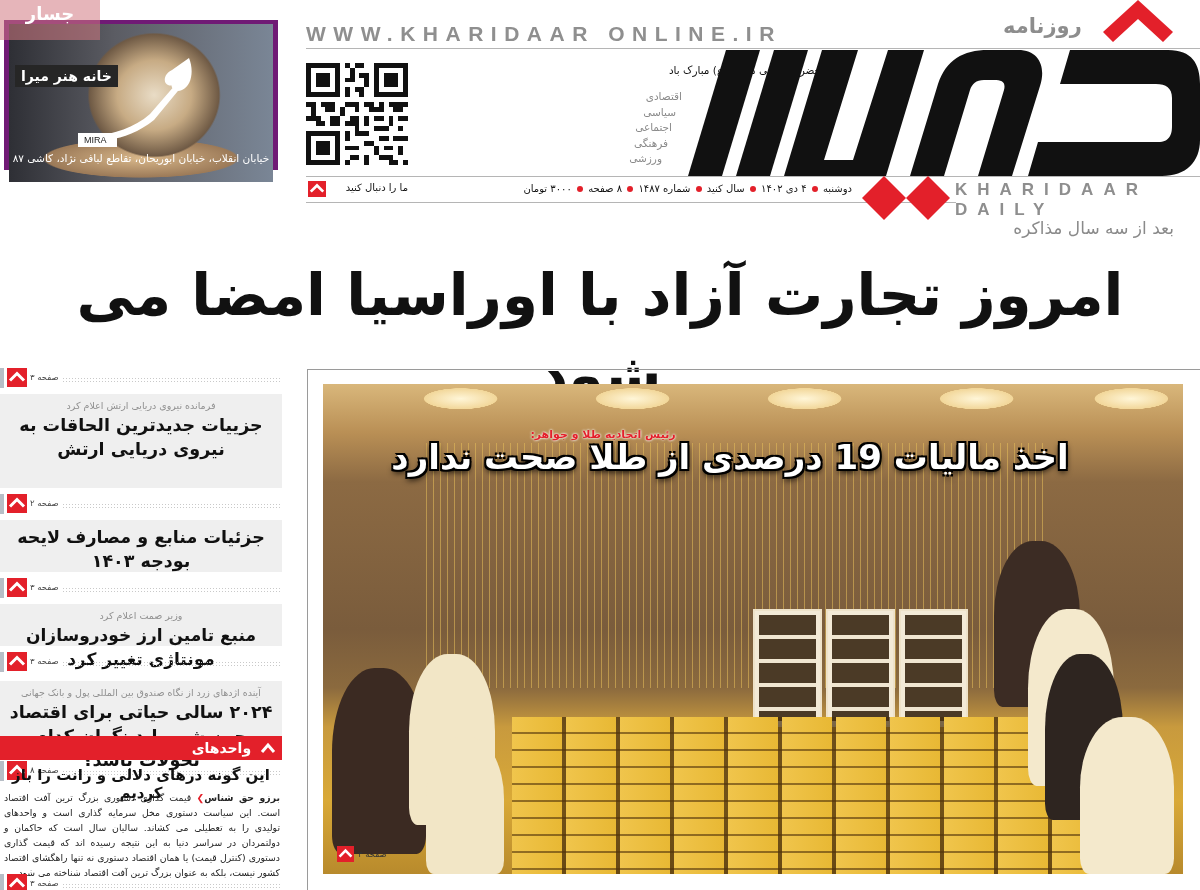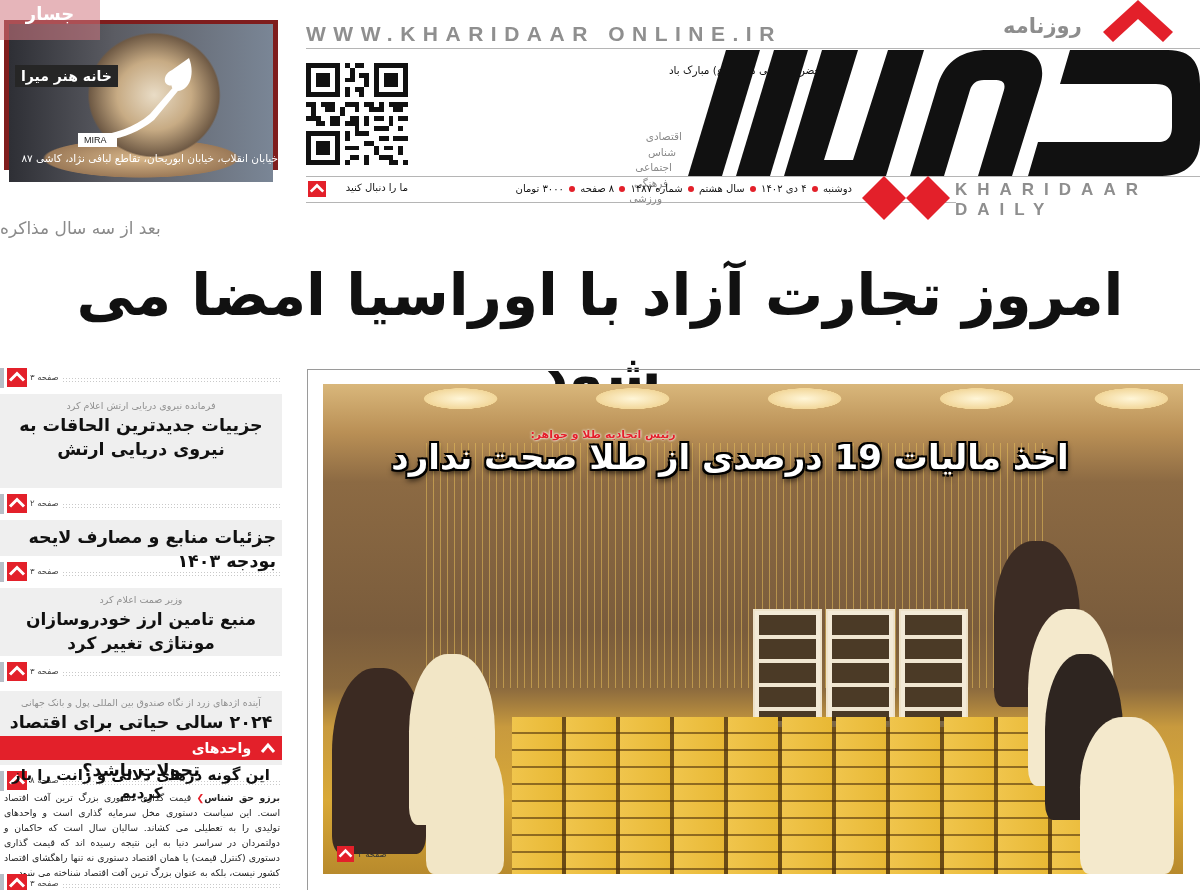--- a/index.html
+++ b/index.html
@@ -1,56 +1,56 @@
 <!DOCTYPE html>
 <html><head>
 <meta charset="utf-8">
 <style>
   * { box-sizing: border-box; margin: 0; padding: 0; }
   html, body { width: 1200px; height: 890px; overflow: hidden; background: #ffffff; }
   body { position: relative; font-family: "DejaVu Sans", sans-serif; color: #1a1a1a; }
 
   
-  .ad-box { position: absolute; left: 4px; top: 20px; width: 274px; height: 150px; background: #7f1d1d; }
+  .ad-box { position: absolute; left: 4px; top: 20px; width: 274px; height: 150px; background: #701a75; }
   .ad-photo { position: absolute; left: 5px; top: 4px; width: 264px; height: 158px;
     background: radial-gradient(ellipse 35% 55% at 55% 45%, #e9dcc6 0%, #c7ab84 40%, #6f5a45 70%, transparent 72%),
                 radial-gradient(ellipse 60% 20% at 50% 85%, #d8b78a 0%, #9c7a58 60%, transparent 62%),
                 linear-gradient(90deg, #2e2f35 0%, #5b5c63 40%, #7a8696 100%); }
   .ad-label { position: absolute; left: 11px; top: 45px; background: #262626; color: #fff; font-weight: bold; font-size: 14px; padding: 3px 6px; direction: rtl; }
   .ad-mira { position: absolute; left: 74px; top: 113px; background: #fff; color: #222; font-size: 9px; padding: 2px 10px 2px 6px; font-family: "Liberation Sans", sans-serif; }
-  .ad-caption { position: absolute; left: 0; bottom: 0; width: 100%; height: 24px; color: #fff; font-size: 10.5px; text-align: right; line-height: 24px; direction: rtl; }
+  .ad-caption { position: absolute; left: 0; bottom: 0; width: 100%; height: 24px; color: #fff; font-size: 10.5px; text-align: center; line-height: 24px; direction: rtl; }
   .ad-corner { position: absolute; left: 0; top: 0; width: 100px; height: 40px; background: rgba(210,120,130,0.55); color: #fff; font-weight: bold; font-size: 18px; line-height: 28px; text-align: center; direction: rtl; }
 
   .url { position: absolute; left: 306px; top: 22px; font-family: "Liberation Sans", sans-serif; font-weight: bold; font-size: 21px; letter-spacing: 7.5px; color: #8f8f8f; }
   .rule { position: absolute; height: 1px; background: #b5b5b5; }
 
   .qr { position: absolute; left: 306px; top: 63px; width: 102px; height: 102px; }
 
   .tagline { position: absolute; left: 530px; top: 64px; width: 320px; text-align: right; direction: rtl; font-size: 10.5px; color: #111; }
   .sections { position: absolute; left: 600px; top: 89px; width: 82px; direction: rtl; font-size: 10.5px; color: #8a8a8a; line-height: 15.5px; }
-  .sections div:nth-child(1) { padding-right: 0px; margin-top: 40px; }
+  .sections div:nth-child(1) { padding-right: 0px; }
   .sections div:nth-child(2) { padding-right: 6px; }
   .sections div:nth-child(3) { padding-right: 10px; }
   .sections div:nth-child(4) { padding-right: 14px; }
   .sections div:nth-child(5) { padding-right: 20px; }
 
   .logo { position: absolute; left: 688px; top: 50px; width: 512px; height: 126px; }
   .logo-sub { position: absolute; left: 1003px; top: 14px; font-size: 21px; font-weight: bold; color: #8d8d8d; direction: rtl; letter-spacing: 1px; }
   .brand-daily { position: absolute; left: 955px; top: 180px; font-family: "Liberation Sans", sans-serif; font-weight: bold; font-size: 17px; letter-spacing: 10px; color: #8e8e8e; }
 
   .issue-line { position: absolute; left: 540px; top: 183px; width: 312px; direction: rtl; text-align: right; font-size: 10px; color: #111; white-space: nowrap; }
   .dot { display: inline-block; width: 6px; height: 6px; border-radius: 50%; background: #e3202a; margin: 0 2px; vertical-align: middle; }
 
   .follow { position: absolute; left: 306px; top: 181px; width: 102px; height: 17px; }
   .follow-label { position: absolute; right: 0; top: 1px; font-size: 10px; direction: rtl; color: #111; }
   .chev-box { position: absolute; background: #e3202a; }
   .chev-box svg { display: block; width: 100%; height: 100%; }
 
   
-  .kicker { position: absolute; left: 0; top: 218px; width: 1174px; text-align: left; direction: rtl; font-size: 17px; color: #8a8a8a; letter-spacing: 1px; }
+  .kicker { position: absolute; left: 0; top: 218px; width: 1174px; text-align: right; direction: rtl; font-size: 17px; color: #8a8a8a; letter-spacing: 1px; }
   .headline { position: absolute; left: 10px; top: 255px; width: 1180px; text-align: center; direction: rtl; font-size: 58px; font-weight: bold; color: #111; letter-spacing: -1px; line-height: 80px; font-family: "DejaVu Sans", sans-serif; }
 
   
   .sidebar { position: absolute; left: 0; top: 366px; width: 282px; }
   .page-ref { position: relative; height: 24px; }
   .page-ref .side-tab { position: absolute; left: 0; top: 2px; width: 4px; height: 20px; background: #b7bec6; }
   .page-ref .chev-box { left: 7px; top: 2px; width: 20px; height: 19px; }
   .page-ref .page-label { position: absolute; left: 30px; top: 6px; font-size: 8.5px; color: #444; direction: rtl; }
   .page-ref .dots { position: absolute; left: 62px; right: 2px; top: 11px; height: 6px;
     background-image: radial-gradient(circle, #c9c9c9 0.8px, transparent 1px); background-size: 3px 3px; }
@@ -122,21 +122,21 @@
       M0 11h3v1h-3zM5 11h2v2h-2zM9 11h2v1h-2zM12 11h1v2h-1zM14 11h2v1h-2zM17 11h1v2h-1zM19 11h2v1h-2z
       M2 12h2v1h-2zM8 12h3v1h-3zM14 13h3v1h-3zM19 13h1v1h-1zM10 13h1v2h-1z
       M8 14h1v2h-1zM11 14h2v1h-2zM15 15h2v1h-2zM18 15h3v1h-3zM12 16h2v1h-2zM8 17h3v1h-3zM14 17h1v2h-1zM16 17h2v1h-2zM19 17h1v2h-1z
       M9 19h2v1h-2zM12 19h1v2h-1zM15 19h3v1h-3zM8 20h1v1h-1zM17 20h2v1h-2zM20 20h1v1h-1z"></path>
   </svg>
 </div>
 
 <div class="tagline">ولادت حضرت عیسی مسیح (ع) مبارک باد</div>
 <div class="sections">
   <div>اقتصادی</div>
-  <div>شناس</div>
+  <div>سیاسی</div>
   <div>اجتماعی</div>
   <div>فرهنگی</div>
   <div>ورزشی</div>
 </div>
 
 <div class="logo-sub">روزنامه</div>
 <svg style="position:absolute;left:1103px;top:0;width:70px;height:42px" viewBox="0 0 70 42">
   <path d="M35 0 L70 32 L60 42 L35 19 L10 42 L0 32 Z" fill="#e3202a"></path>
 </svg>
 <svg class="logo" viewBox="0 0 512 126">
@@ -151,21 +151,21 @@
   <path d="M22 0 L44 22 L22 44 L0 22 Z" fill="#e3202a"></path>
   <path d="M66 0 L88 22 L66 44 L44 22 Z" fill="#e3202a"></path>
 </svg>
 <div class="brand-daily">KHARIDAAR DAILY</div>
 
 <div class="issue-line">
   <span>دوشنبه</span>
   <span class="dot"></span>
   <span>۴ دی ۱۴۰۲</span>
   <span class="dot"></span>
-  <span>سال هشتم</span>
+  <span>سال کنید</span>
   <span class="dot"></span>
   <span>شماره ۱۴۸۷</span>
   <span class="dot"></span>
   <span>۸ صفحه</span>
   <span class="dot"></span>
   <span>۳۰۰۰ تومان</span>
 </div>
 
 <div class="follow">
   <div class="chev-box" style="left:2px;top:0;width:18px;height:16px;">
@@ -198,35 +198,35 @@
   <div class="page-ref">
     <div class="side-tab"></div>
     <div class="chev-box">
         <svg viewBox="0 0 20 18">
           <path d="M3 12 L10 5 L17 12" stroke="#fff" stroke-width="3" fill="none"></path>
         </svg>
       </div>
     <div class="page-label">صفحه ۲</div>
     <div class="dots"></div>
   </div>
-  <div class="news-item" style="height:36px;padding-top:5px;text-align:right;">
+  <div class="news-item" style="height:52px;padding-top:5px;">
     <div class="title">جزئیات منابع و مصارف لایحه بودجه ۱۴۰۳</div>
   </div>
 
   <div class="page-ref">
     <div class="side-tab"></div>
     <div class="chev-box">
         <svg viewBox="0 0 20 18">
           <path d="M3 12 L10 5 L17 12" stroke="#fff" stroke-width="3" fill="none"></path>
         </svg>
       </div>
     <div class="page-label">صفحه ۳</div>
     <div class="dots"></div>
   </div>
-  <div class="news-item" style="height:68px;">
+  <div class="news-item" style="height:42px;">
     <div class="pre">وزیر صمت اعلام کرد</div>
     <div class="title" style="font-size:17px;text-align:center;">منبع تامین ارز خودروسازان مونتاژی تغییر کرد</div>
   </div>
 
   <div class="page-ref">
     <div class="side-tab"></div>
     <div class="chev-box">
         <svg viewBox="0 0 20 18">
           <path d="M3 12 L10 5 L17 12" stroke="#fff" stroke-width="3" fill="none"></path>
         </svg>

